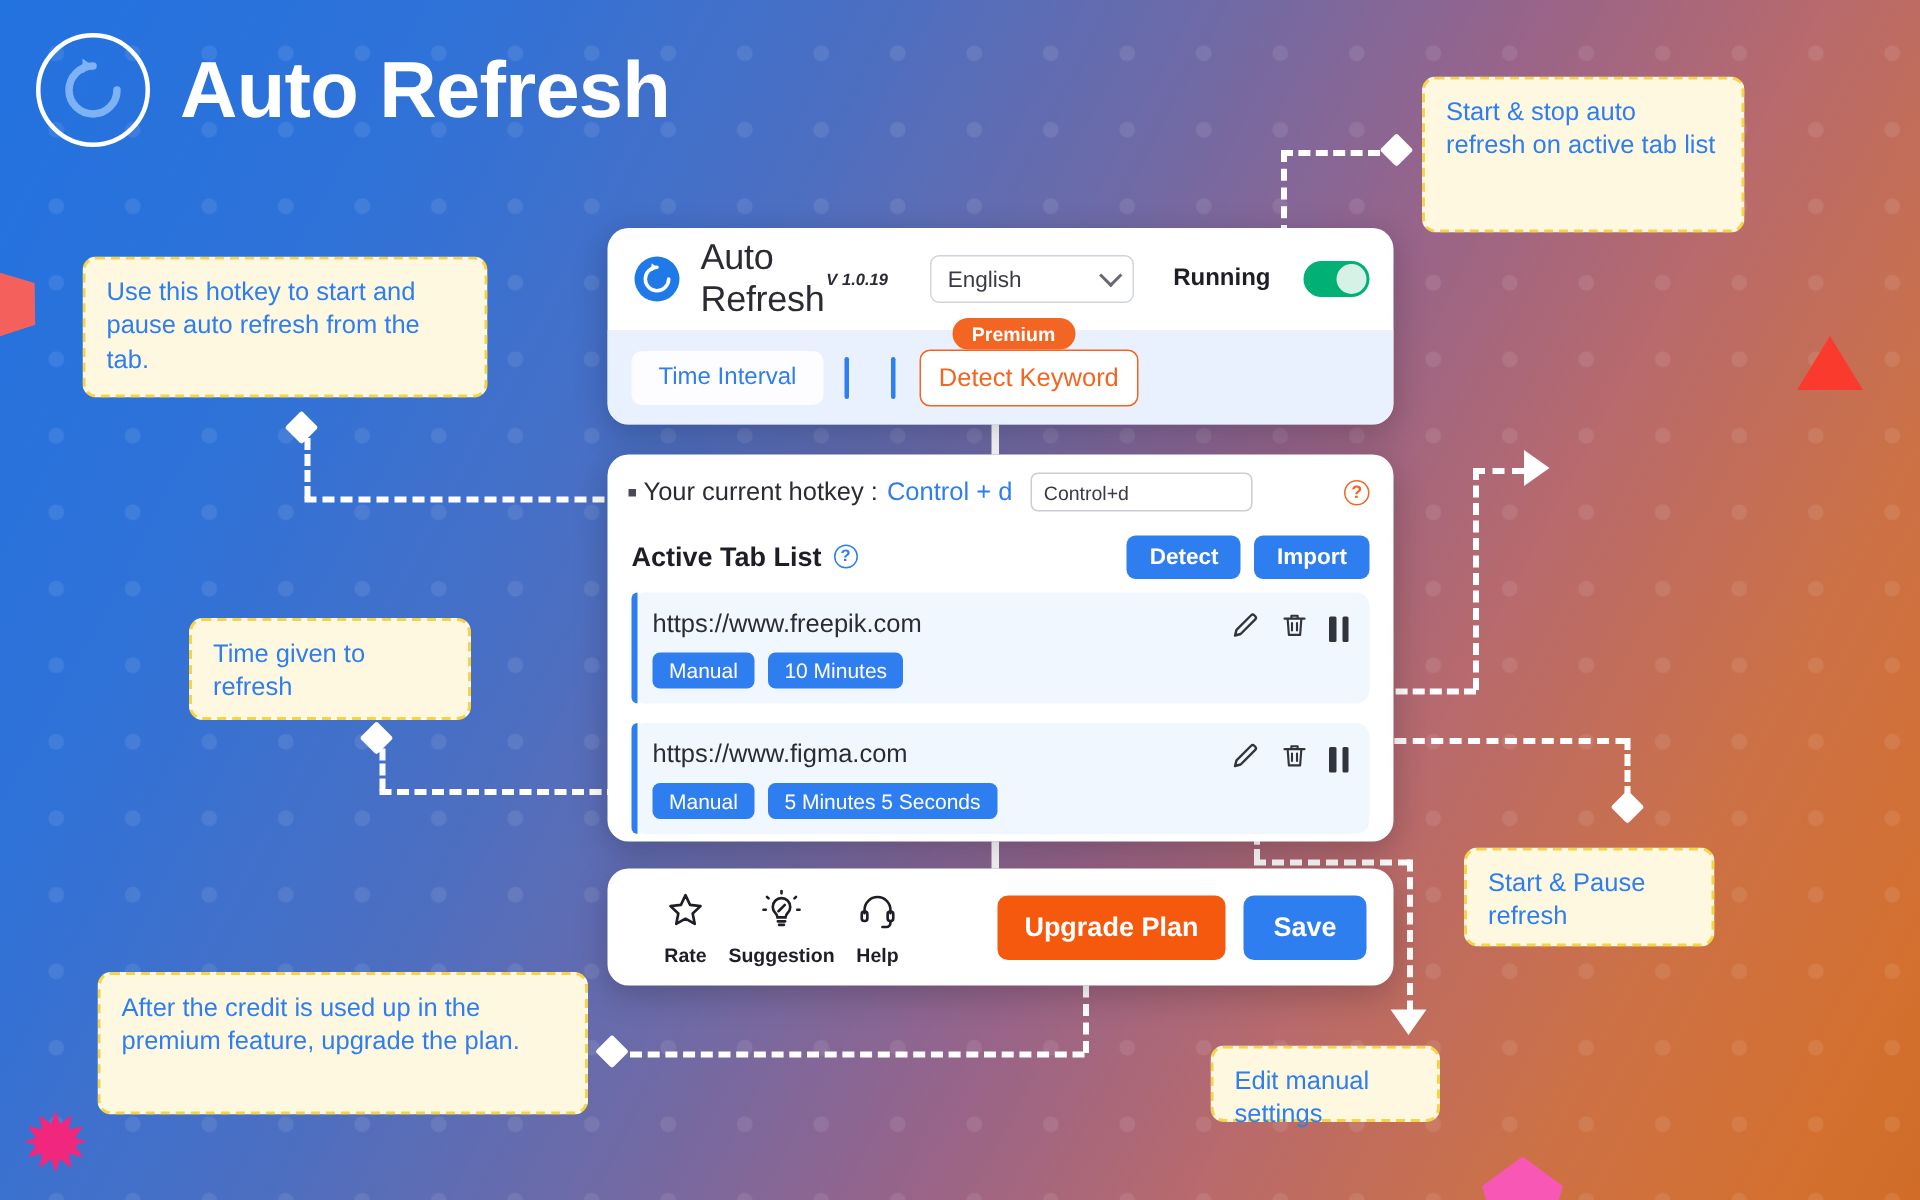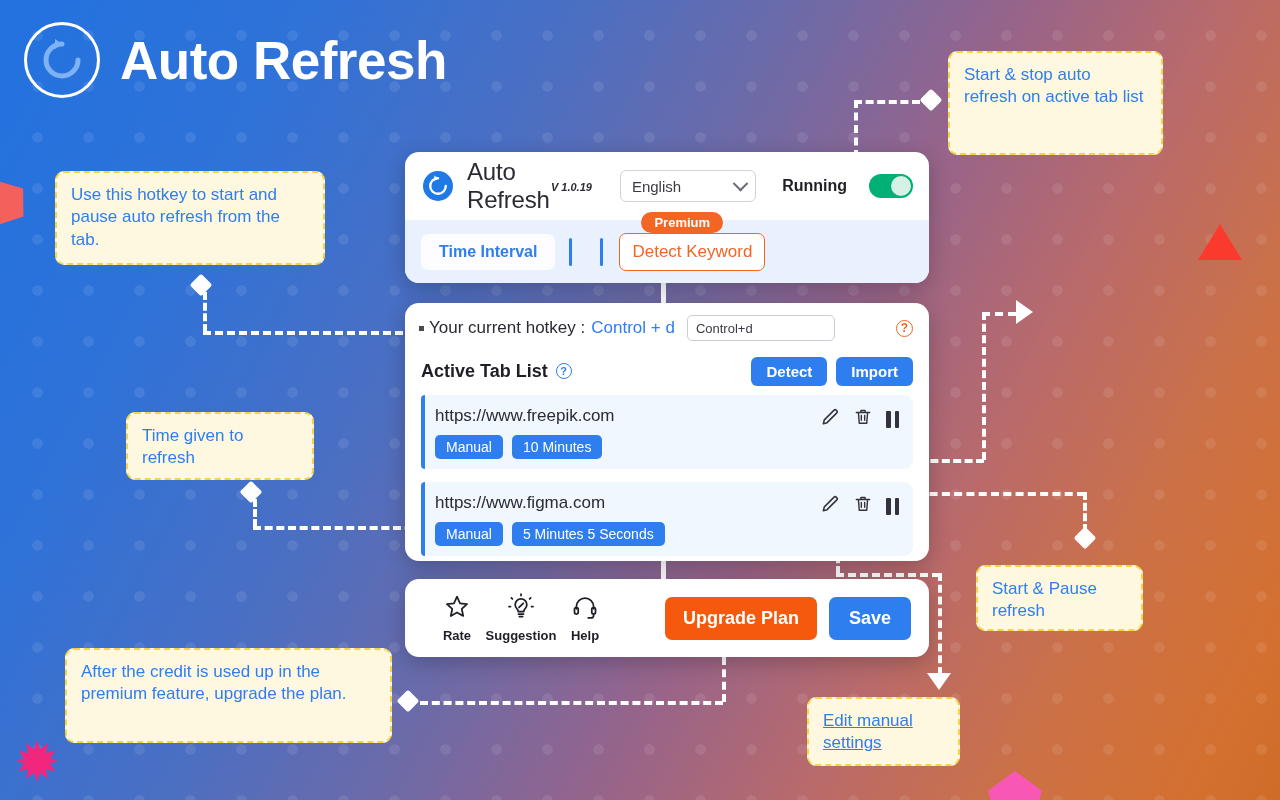--- a/index.html
+++ b/index.html
@@ -109,21 +109,21 @@
     position: absolute; right: 2px; top: 2px; width: 20px; height: 20px;
     border-radius: 50%; background: #d6f2e6;
   }
 
   
   .hdr-tabs {
     height: 63px; background: #e8f1fd; display: flex; align-items: center;
     padding: 0 16px; gap: 0;
   }
   .tab-a {
-    background: #fdfdff; color: #2f7ef0; font-size: 16px; font-weight: 700;
+    background: #fdfdff; color: #2f7ef0; font-size: 16px; font-weight: 400;
     padding: 9px 18px; border-radius: 7px;
   }
   .tab-sep { width: 3px; height: 28px; background: #2f7ef0; border-radius: 2px; margin: 0 14px; }
   .tab-b {
     background: #2f7ef0; color: #ffffff; font-size: 17px; font-weight: 500;
     padding: 9px 17px; border-radius: 7px;
   }
   .tab-c-wrap { position: relative; margin-left: 2px; }
   .tab-c {
     border: 1px solid #f26522; color: #f26522; background: #fff;
@@ -437,14 +437,14 @@
 
   <div class="callout" style="left:55px; top:171px; width:270px; height:94px;">Use this hotkey to start and pause auto refresh from the tab.</div>
 
 
   <div class="callout" style="left:976px; top:565px; width:167px; height:66px;">Start &amp; Pause refresh</div>
 
   <div class="callout" style="left:126px; top:412px; width:188px; height:68px;">Time given to refresh</div>
 
   <div class="callout" style="left:65px; top:648px; width:327px; height:95px;">After the credit is used up in the premium feature, upgrade the plan.</div>
 
-  <div class="callout" style="left:807px; top:697px; width:153px; height:69px;text-decoration:underline;">Edit manual settings</div>
+  <div class="callout" style="left:807px; top:697px; width:153px; height:51px;">Edit manual settings</div>
 </div>
 
 </body></html>

